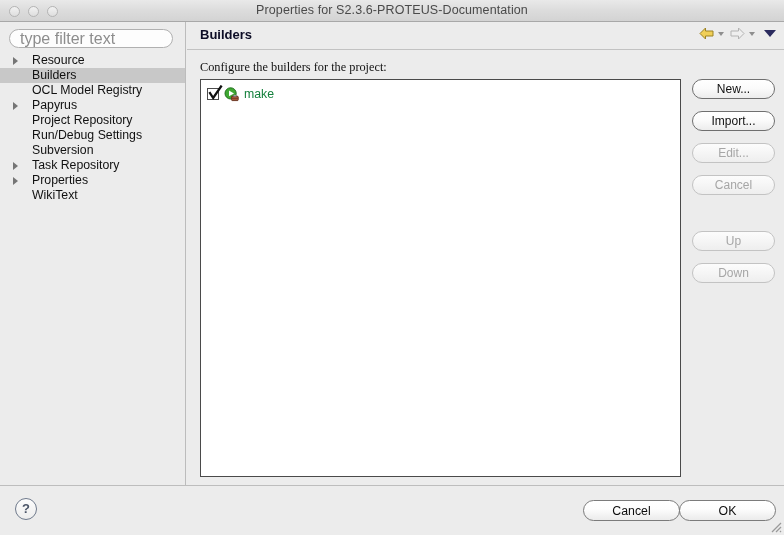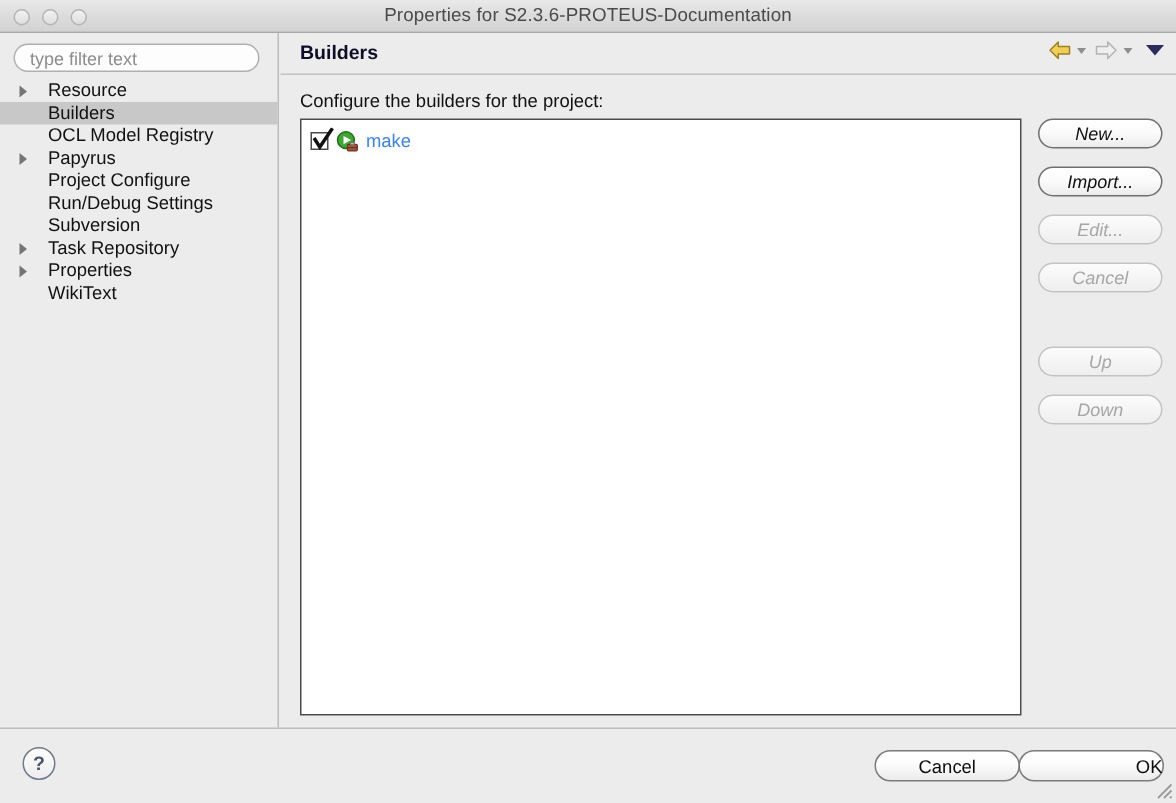--- a/index.html
+++ b/index.html
@@ -67,21 +67,21 @@
   }
   #filter-box {
     position: absolute;
     left: 9px; top: 7px;
     width: 164px; height: 19px;
     border: 1px solid #b0b0b0;
     border-radius: 10px;
     background: #fdfdfd;
     box-sizing: border-box;
     font-family: "Liberation Sans", sans-serif;
-    font-size: 12px;
+    font-size: 16px;
     color: #8a8a8a;
     padding: 0 10px;
     outline: none;
   }
   #filter-box::placeholder { color: #8d8d8d; opacity: 1; }
 
   #tree {
     position: absolute;
     left: 0; top: 31px;
     width: 185px;
@@ -156,20 +156,21 @@
     border-right: 6px solid transparent;
     border-top: 7px solid #2b2b5e;
     margin-left: 3px;
   }
 
   #instruction {
     position: absolute;
     left: 13px; top: 38px;
     font-size: 12.3px;
     color: #111;
+    font-family: Liberation Serif, serif;
   }
 
   
   #builders-list {
     position: absolute;
     left: 13px; top: 57px;
     width: 481px; height: 398px;
     background: #ffffff;
     border: 1px solid #4a4a4a;
     box-sizing: border-box;
@@ -193,42 +194,41 @@
     flex: 0 0 auto;
   }
   .chk svg { position: absolute; left: -1px; top: -4px; }
   .builder-icon {
     position: relative;
     width: 15px; height: 15px;
     flex: 0 0 auto;
   }
   .builder-label {
     font-size: 12.3px;
-    color: #3b82f6;
+    color: #15803d;
   }
 
   
   #side-buttons {
     position: absolute;
     left: 505px; top: 57px;
     width: 84px;
   }
   .side-btn {
     display: block;
     width: 83px; height: 20px;
     margin-bottom: 12px;
     border-radius: 10px;
     font-family: "Liberation Sans", sans-serif;
     font-size: 12px;
     text-align: center;
     line-height: 19px;
     box-sizing: border-box;
     background: linear-gradient(to bottom, #ffffff 0%, #fbfbfb 45%, #ececec 100%);
     padding: 0;
-    font-style: italic;
   }
   .side-btn.enabled {
     border: 1px solid #6f6f6f;
     color: #101010;
   }
   .side-btn.disabled {
     border: 1px solid #c3c3c3;
     color: #a6a6a6;
     background: linear-gradient(to bottom, #fcfcfc 0%, #f6f6f6 45%, #eeeeee 100%);
   }
@@ -272,21 +272,21 @@
     background: linear-gradient(to bottom, #ffffff 0%, #fdfdfd 42%, #ebebeb 100%);
     font-family: "Liberation Sans", sans-serif;
     font-size: 12.3px;
     color: #0d0d0d;
     text-align: center;
     line-height: 20px;
     box-sizing: border-box;
     padding: 0;
   }
   #cancel-btn { left: 583px; }
-  #ok-btn     { left: 679px; text-align: right; }
+  #ok-btn     { left: 679px; }
 
   #resize-grip {
     position: absolute;
     right: 2px; bottom: 2px;
     width: 14px; height: 14px;
   }
 </style>
 </head>
 <body>
 
@@ -299,21 +299,21 @@
     <div id="title-text">Properties for S2.3.6-PROTEUS-Documentation</div>
   </div>
 
   <div id="sidebar">
     <input id="filter-box" type="text" placeholder="type filter text" style="">
     <div id="tree">
         <div class="tree-item"><span class="twisty"></span><span>Resource</span></div>
         <div class="tree-item selected"><span>Builders</span></div>
         <div class="tree-item"><span>OCL Model Registry</span></div>
         <div class="tree-item"><span class="twisty"></span><span>Papyrus</span></div>
-        <div class="tree-item"><span>Project Configure</span></div>
+        <div class="tree-item"><span>Project Repository</span></div>
         <div class="tree-item"><span>Run/Debug Settings</span></div>
         <div class="tree-item"><span>Subversion</span></div>
         <div class="tree-item"><span class="twisty"></span><span>Task Repository</span></div>
         <div class="tree-item"><span class="twisty"></span><span>Properties</span></div>
         <div class="tree-item"><span>WikiText</span></div>
       </div>
   </div>
 
   <div id="main">
 

